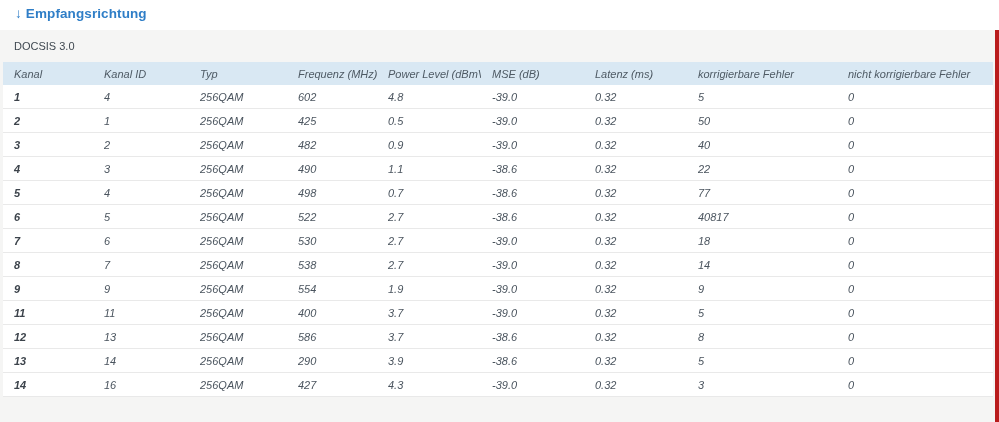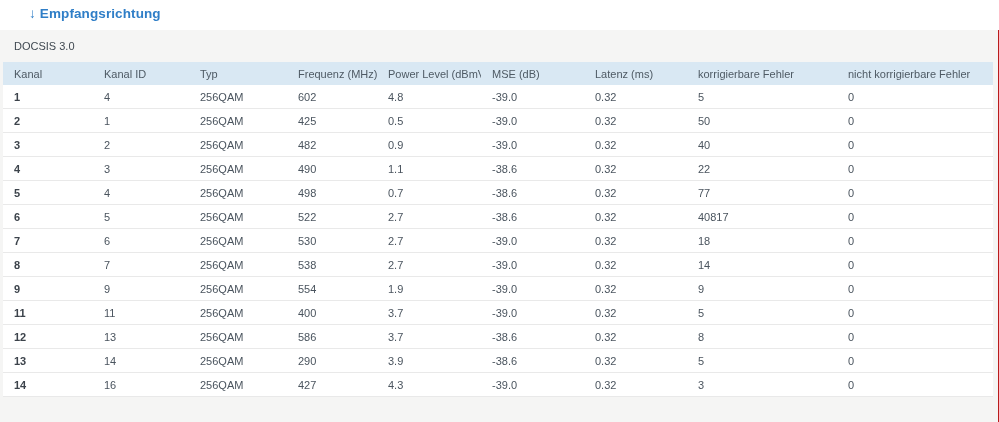--- a/index.html
+++ b/index.html
@@ -10,44 +10,44 @@
     background: #ffffff;
     font-family: "Liberation Sans", sans-serif;
   }
   .page-title {
     padding: 6px 0 0 15px;
     height: 30px;
     font-size: 13.5px;
     font-weight: 700;
     color: #2f7ec7;
     letter-spacing: 0.1px;
-    margin-left: 14px;
   }
   .page-title .arrow {
     font-weight: 700;
     margin-right: 4px;
   }
   .panel {
     background: #f5f5f4;
-    border-right: 1px solid #b91c1c;
+    border-right: 4px solid #b91c1c;
     height: 392px;
     overflow: hidden;
   }
   .section-label {
     padding: 10px 11px 9px 14px;
     font-size: 11px;
     line-height: 13px;
     color: #3f4850;
   }
   table.channel-table {
     table-layout: fixed;
     border-collapse: collapse;
     width: 990px;
     margin-left: 3px;
     background: #be185d;
+    font-style: italic;
   }
   table.channel-table thead th {
     background: #d9e8f3;
     text-align: left;
     font-weight: 400;
     font-size: 11px;
     color: #4e5a64;
     padding: 5px 11px 5px 11px;
     height: 23px;
     white-space: nowrap;

